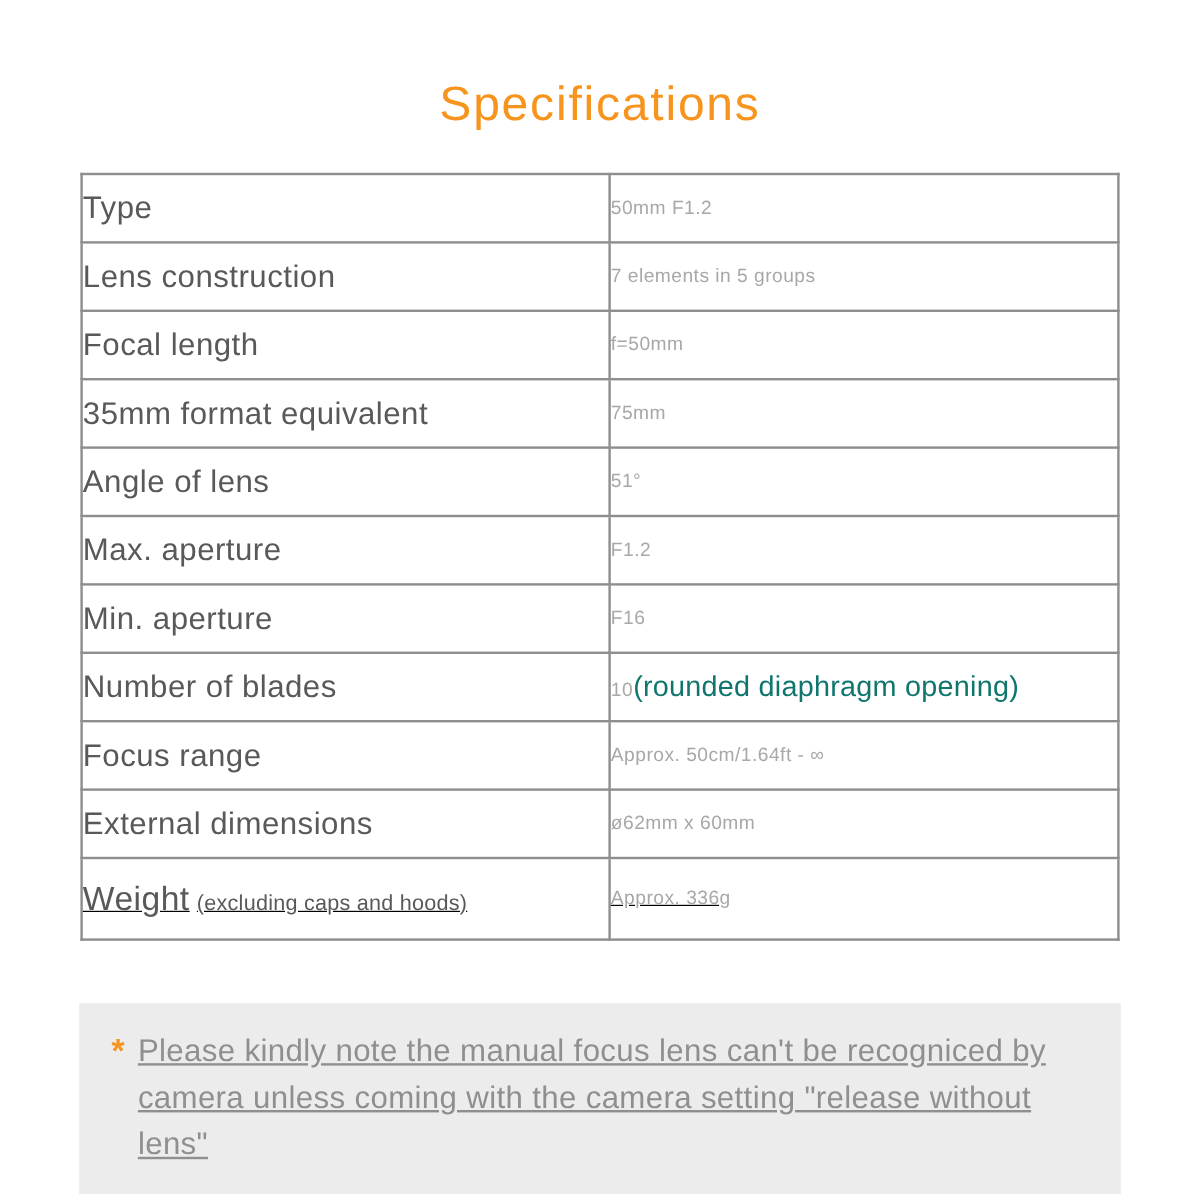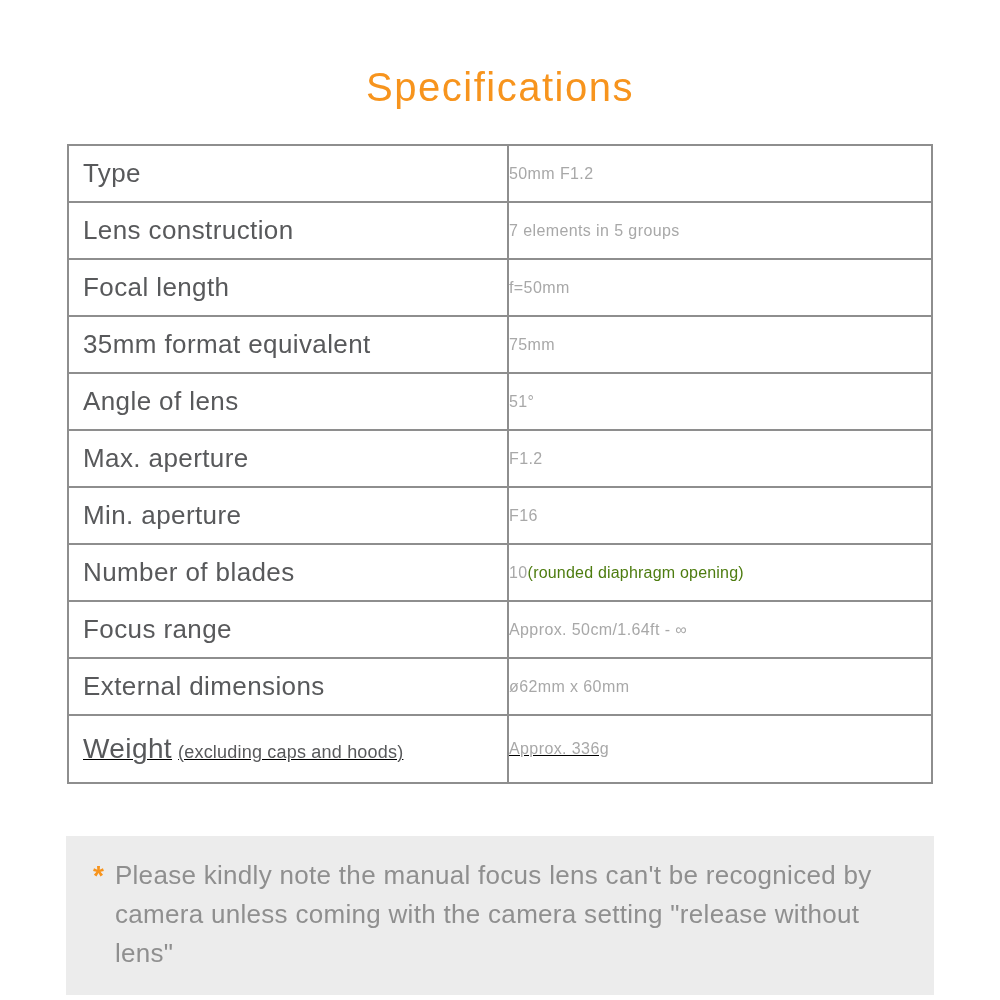--- a/index.html
+++ b/index.html
@@ -48,39 +48,38 @@
     width: 438px;
     padding-left: 69px;
   }
   td.value-cell {
     padding-left: 56px;
   }
   .label {
     color: #58595b;
     font-size: 26px;
     letter-spacing: 0.4px;
-    padding-left: 14px;
   }
   tr.tall .label {
     font-size: 28px;
   }
   .label-note {
     color: #58595b;
     font-size: 18px;
     letter-spacing: 0.2px;
     margin-left: 6px;
   }
   .value {
     color: #a8a8a8;
     font-size: 16px;
     letter-spacing: 0.4px;
   }
   .value-note {
-    color: #4d7c0f;
-    font-size: 16px;
+    color: #0f766e;
+    font-size: 24px;
     letter-spacing: 0.2px;
   }
   .footnote {
     box-sizing: border-box;
     margin: 52px 0 0 66px;
     width: 868px;
     background: #ececec;
     display: flex;
     align-items: flex-start;
     padding: 20px 24px 22px 27px;
@@ -90,20 +89,21 @@
     font-weight: bold;
     font-size: 28px;
     line-height: 39px;
     margin-right: 11px;
     flex: 0 0 auto;
   }
   .note-lines {
     color: #8f8f8f;
     font-size: 26px;
     letter-spacing: 0.3px;
+    text-decoration: underline;
   }
   .note-line {
     line-height: 39px;
   }
 </style>
 </head>
 <body>
 
 <div class="page">
 

